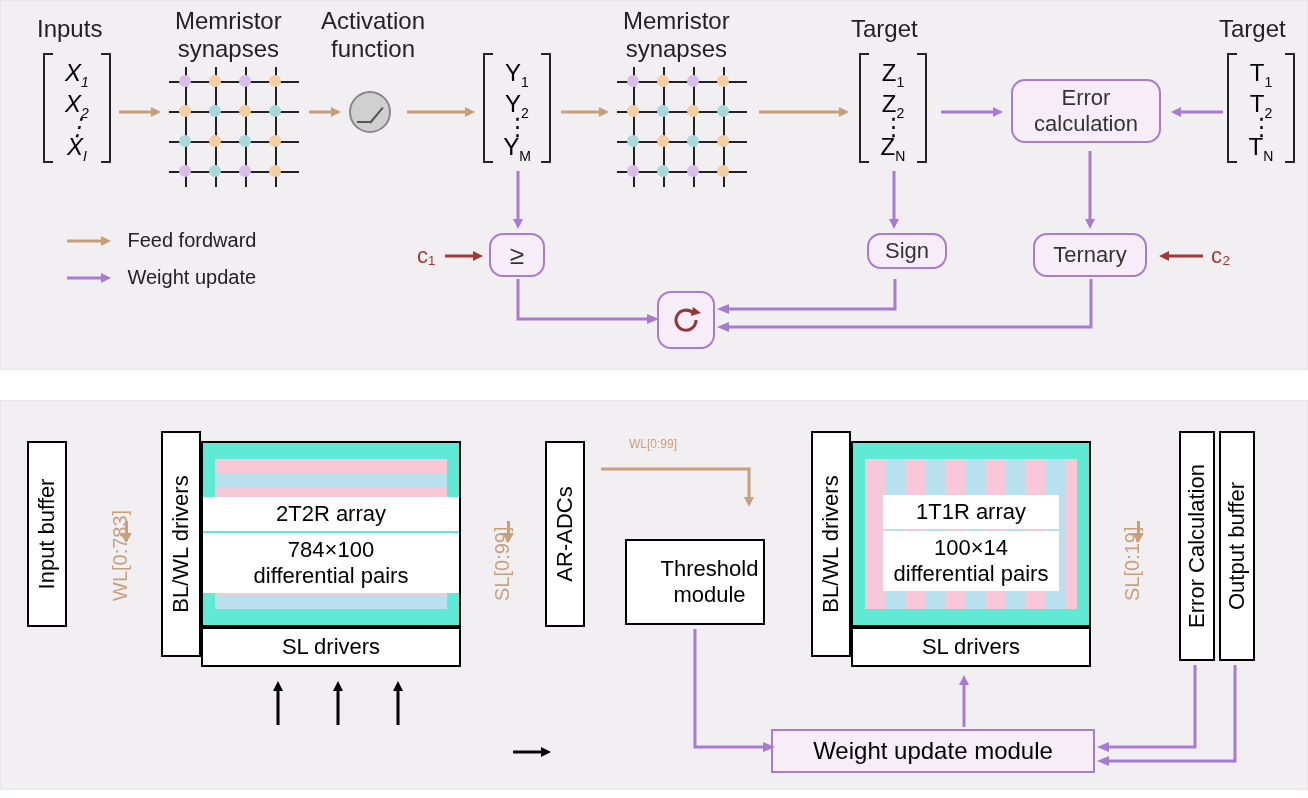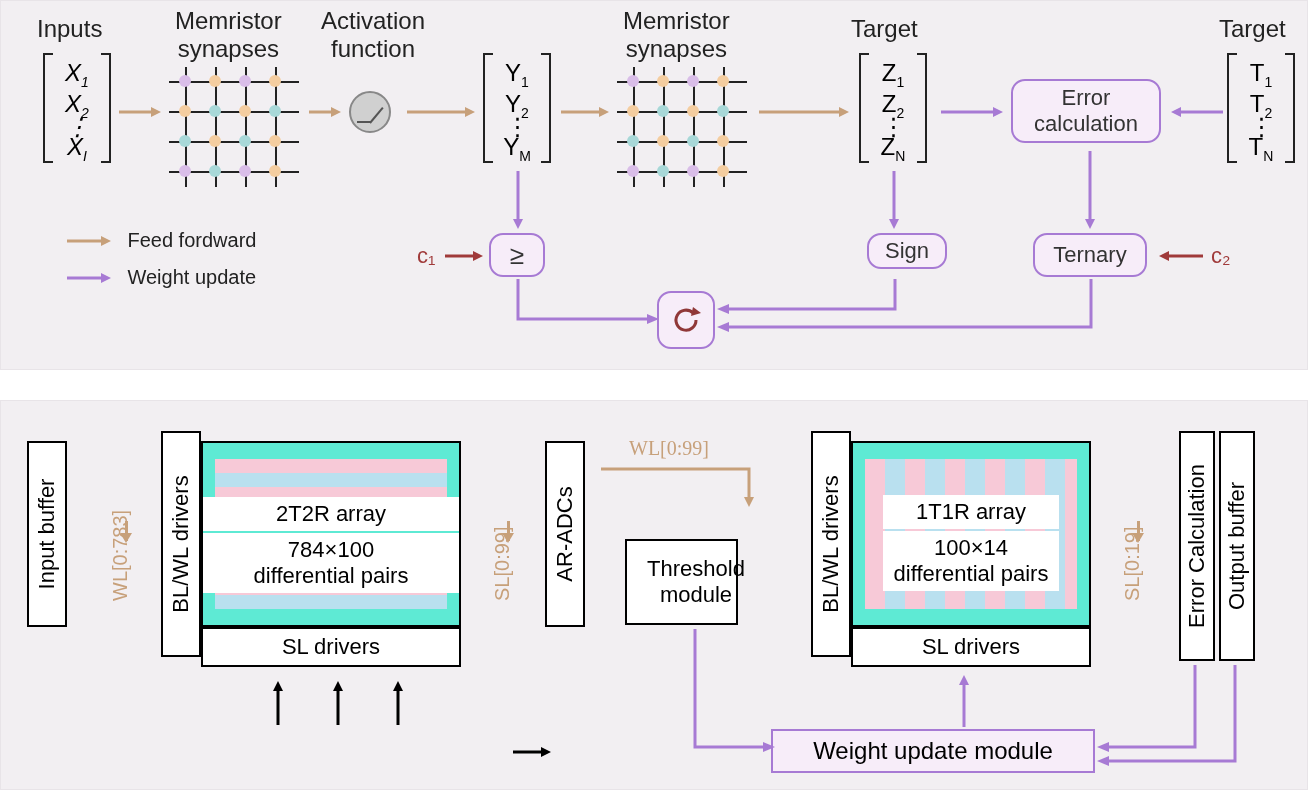--- a/index.html
+++ b/index.html
@@ -466,29 +466,29 @@
       <span>SL drivers</span>
     </div>
 
   <div class="vlabel tan" style="left:490px; top:200px;">SL[0:99]</div>
   <div class="downtick" style="left:506px; top:120px;"></div>
 
   <div class="box vert" style="left:544px; top:40px; width:40px; height:186px;">
       <span>AR-ADCs</span>
     </div>
 
-  <div class="lbl tan" style="left:628px; top:36px; font-size:20px;font-family:Liberation Serif, serif;">WL[0:99]</div>
+  <div class="lbl tan" style="left:628px; top:36px; font-size:12px;">WL[0:99]</div>
   <div class="arrow tan" style="left:598px; top:60px;">
     <svg width="180" height="46">
         <path d="M2 8 H150 V36" fill="none" stroke-width="3"></path>
         <polygon points="145,36 150,46 155,36"></polygon>
       </svg>
   </div>
 
-  <div class="box" style="left:624px; top:138px; width:113px; height:86px; white-space:pre; text-align:center;padding-left:29px;"><span style="white-space:pre;">Threshold
+  <div class="box" style="left:624px; top:138px; width:140px; height:86px; white-space:pre; text-align:center;padding-left:29px;"><span style="white-space:pre;">Threshold
 module</span></div>
 
   <div class="box vert" style="left:810px; top:30px; width:40px; height:226px;">
       <span>BL/WL drivers</span>
     </div>
 
   <div class="array-box" style="left:850px; top:40px; width:240px; height:186px;">
     <div class="array-2"></div>
     <div class="array-inner-label" style="top:52px; left:30px; right:30px; font-weight:500;">1T1R array</div>
     <div class="array-inner-label" style="top:88px; left:30px; right:30px; white-space:pre;">100×14

